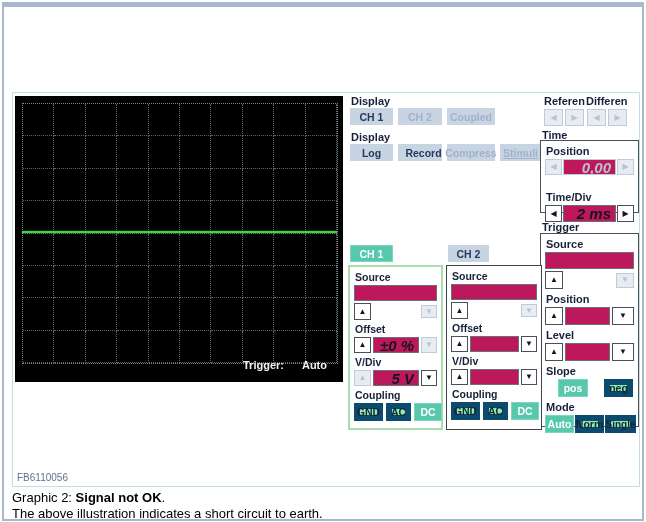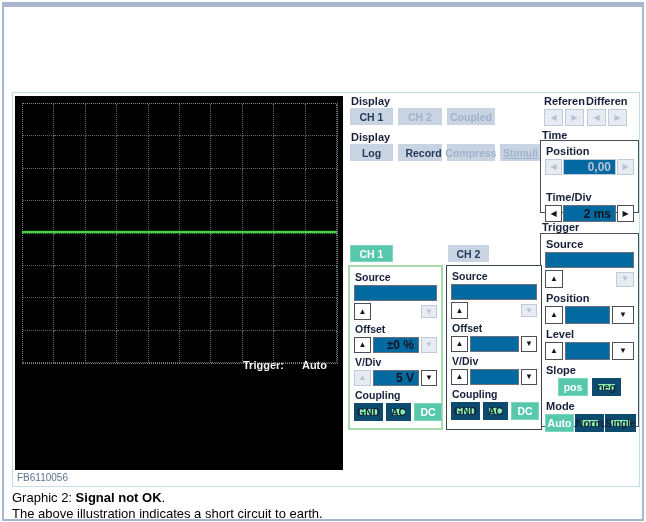--- a/index.html
+++ b/index.html
@@ -12,21 +12,21 @@
     position:absolute; left:2px; top:2px; right:2px; bottom:1px;
     border:2px solid #a9b7ce; border-top-width:5px; background:#fff;
   }
   
   .illustration {
     position:absolute; left:8px; top:85px; width:626px; height:393px;
     border:1px solid #c3dfe2; background:#fff;
   }
   
   .scope {
-    position:absolute; left:2px; top:3px; width:328px; height:374px;
+    position:absolute; left:2px; top:3px; width:328px; height:286px;
     background:#000;
   }
   .scope-grid {
     position:absolute; left:7px; top:7px; width:314px; height:259px;
     display:grid; grid-template-columns:repeat(10,1fr); grid-template-rows:repeat(8,1fr);
     border:1px dotted #7d8688;
   }
   .scope-grid .cell { border-right:1px dotted #5e6668; border-bottom:1px dotted #5e6668; }
   .trace {
     position:absolute; left:7px; width:315px; height:2px; top:135px;
@@ -44,23 +44,23 @@
     border:none; box-sizing:border-box; white-space:nowrap; cursor:default;
   }
   .btn.off { color:#9fb2cc; }
   .sq {
     display:flex; align-items:center; justify-content:center; box-sizing:border-box;
     background:#fff; border:1px solid #4a4f58; color:#15151d; font-size:8px; line-height:1;
     padding:0; flex:0 0 auto;
   }
   .sq.off { background:#e7ecf3; border-color:#c0cad9; color:#b7c2d3; }
   .fld {
-    box-sizing:border-box; background:#0369a1; border:1px solid #6b7078;
-    font-family:"Liberation Sans", sans-serif; font-size:12px; font-weight:bold;
-    color:#15151d; text-align:right; padding:0 4px; min-width:0;
+    box-sizing:border-box; background:#be185d; border:1px solid #6b7078;
+    font-family:"Liberation Sans", sans-serif; font-size:15px; font-weight:bold;
+    color:#15151d; text-align:right; padding:0 4px; min-width:0;font-style:italic;
   }
   .fld.off { color:#b7c2d3; border-color:#c0cad9; }
   .fld.src { text-align:left; }
   .gbox {
     position:absolute; box-sizing:border-box; border:1px solid #4a4f58; background:#fff;
     padding:3px 4px; display:flex; flex-direction:column;
   }
   .gbox .glbl { font-size:11px; font-weight:bold; color:#16203a; margin:1px 0 2px 1px; }
   .row { display:flex; align-items:center; }
   .spacer { flex:1; }
@@ -257,21 +257,21 @@
       <div class="row" style="gap:2px;">
         <button class="sq" style="width:18px; height:18px;">
             <span>▲</span>
           </button>
         <input class="fld" style="flex: 1 1 0%; height: 18px;" readonly="" value="">
         <button class="sq" style="width:22px; height:18px;">
             <span>▼</span>
           </button>
       </div>
       <div class="glbl" style="margin-top:4px;">Slope</div>
-      <div class="row" style="gap:4px;padding-left:13px;">
+      <div class="row" style="gap:16px;padding-left:13px;">
         <button class="btn teal" style="position:static; width:30px; height:18px;">pos</button>
         <button class="btn bord" style="position:static; width:29px; height:18px;">neg</button>
       </div>
       <div class="glbl" style="margin-top:4px;">Mode</div>
       <div class="row" style="gap:1px;">
         <button class="btn teal" style="position:static; width:29px; height:18px;">Auto</button>
         <button class="btn bord" style="position:static; width:29px; height:18px;">Norm</button>
         <button class="btn bord" style="position:static; width:31px; height:18px; font-size:10px;">Single</button>
       </div>
     </div>

